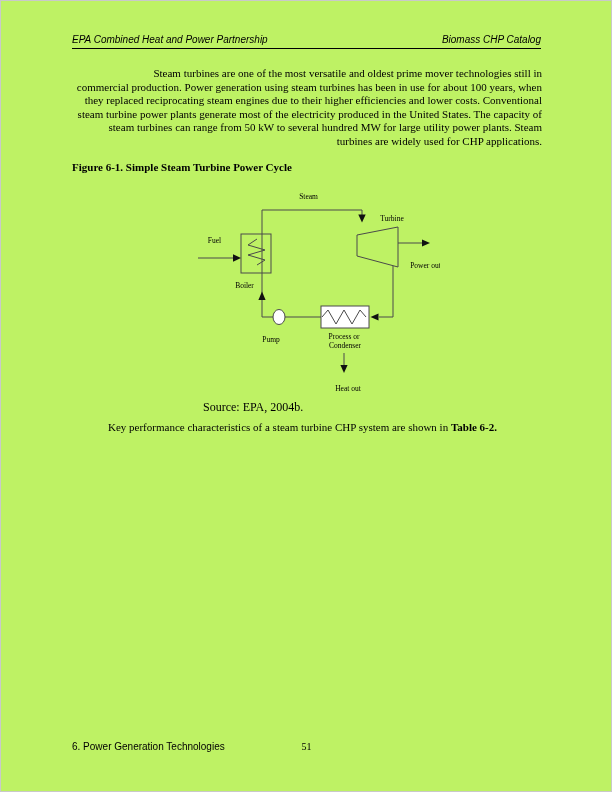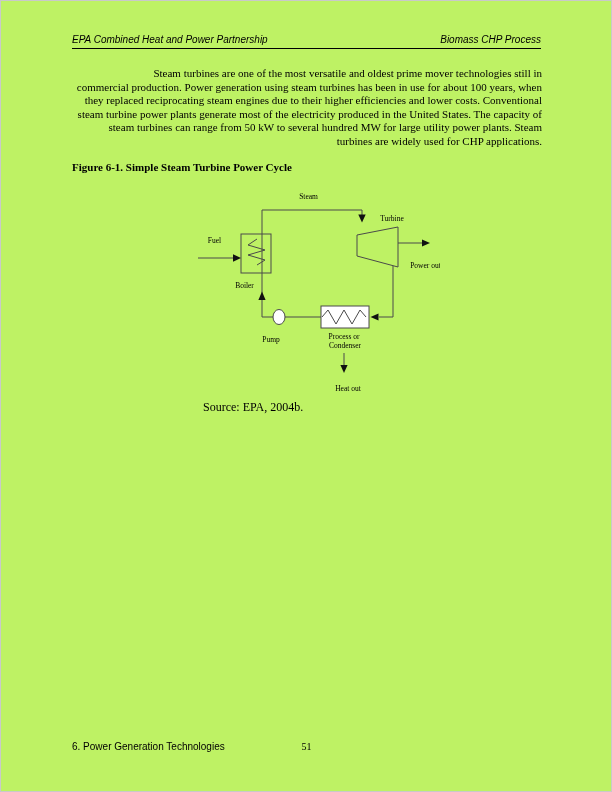--- a/index.html
+++ b/index.html
@@ -97,21 +97,21 @@
     font-size: 10px;
   }
 </style>
 </head>
 <body>
 
 <div class="page">
 
   <div class="header">
     <span>EPA Combined Heat and Power Partnership</span>
-    <span>Biomass CHP Process</span>
+    <span>Biomass CHP Catalog</span>
   </div>
 
   <div class="body-paragraph">Steam turbines are one of the most versatile and oldest prime mover technologies still in commercial production. Power generation using steam turbines has been in use for about 100 years, when they replaced reciprocating steam engines due to their higher efficiencies and lower costs. Conventional steam turbine power plants generate most of the electricity produced in the United States. The capacity of steam turbines can range from 50 kW to several hundred MW for large utility power plants. Steam turbines are widely used for CHP applications.</div>
 
   <div class="figure-caption">Figure 6-1. Simple Steam Turbine Power Cycle</div>
 
   <div class="diagram-wrap">
     <svg class="diagram" viewBox="0 0 245 210" width="245" height="210" xmlns="http://www.w3.org/2000/svg">
 
       <g stroke="#4a4a4a" stroke-width="1" fill="none">
@@ -150,19 +150,20 @@
         <text x="230.5" y="79.5">Power out</text>
         <text x="149" y="150.5">Process or</text>
         <text x="150" y="160">Condenser</text>
         <text x="153" y="203">Heat out</text>
       </g>
     </svg>
   </div>
 
   <div class="figure-source">Source: EPA, 2004b.</div>
 
+  <div class="closing-sentence"><span>Key performance characteristics of a steam turbine CHP system are shown in </span><span class="bold-ref">Table 6-2.</span></div>
 
   <div class="footer">
     <span class="footer-section">6. Power Generation Technologies</span>
     <span class="page-number">51</span>
   </div>
 
 </div>
 
 </body></html>

